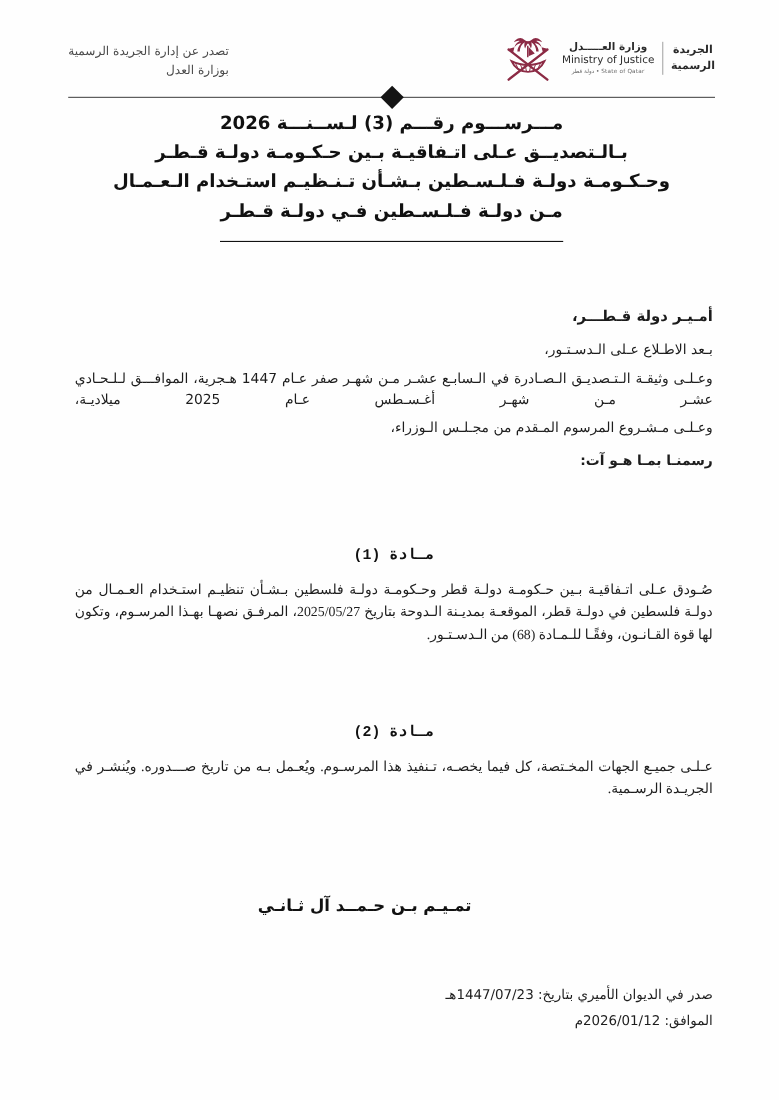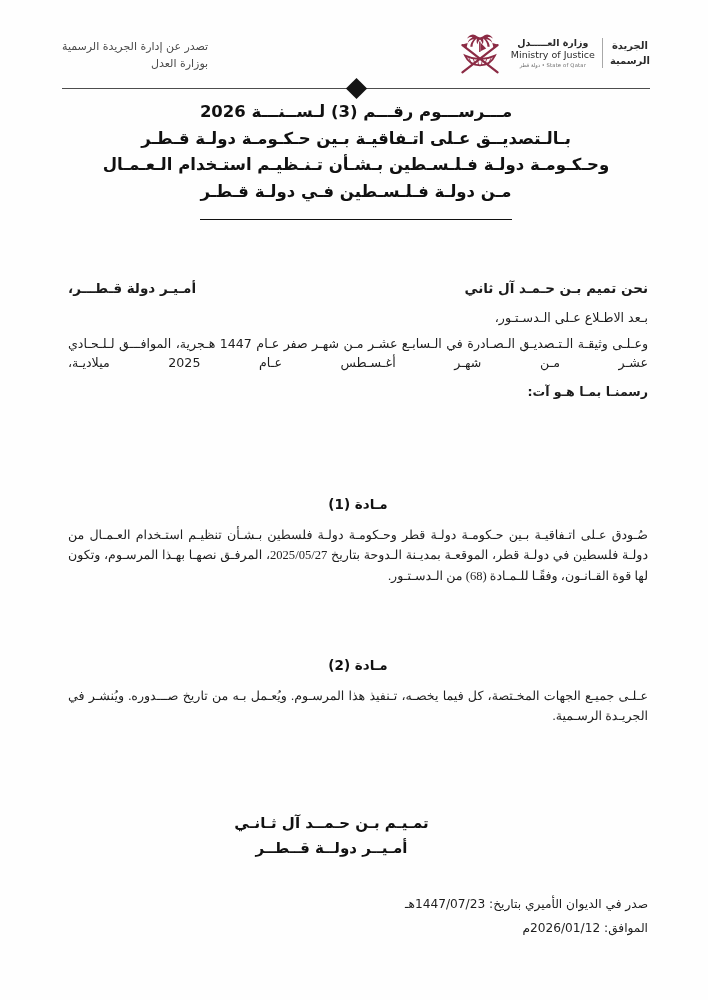--- a/index.html
+++ b/index.html
@@ -197,20 +197,21 @@
   .article-1 { top: 496px; }
   .article-2 { top: 657px; }
 
   .article-heading {
     text-align: center;
     font-size: 13.5px;
     font-weight: 700;
     letter-spacing: .4px;
     margin-bottom: 13px;
     color: #111;
+    font-family: Liberation Mono, monospace;
   }
   .article-body {
     font-size: 12.6px;
     line-height: 1.62;
     text-align: justify;
     text-align-last: right;
     letter-spacing: .05px;
     color: #1d1d1d;
     margin: 0;
     font-family: Liberation Serif, serif;
@@ -317,41 +318,40 @@
 
   <div class="title-block">
     <div class="title-line">مـــرســـوم رقـــم (3) لـســنـــة 2026</div>
     <div class="title-line">بـالـتصديــق عـلى اتـفاقيـة بـين حـكـومـة دولـة قـطـر</div>
     <div class="title-line">وحـكـومـة دولـة فـلـسـطين بـشـأن تـنـظيـم استـخدام الـعـمـال</div>
     <div><span class="title-line underlined">مـن دولـة فـلـسـطين فـي دولـة قـطـر</span></div>
   </div>
 
   <div class="preamble">
     <div class="emir-line">
-      <span class="name">نحن تميم بـن حـمـد آل ثاني</span>
       <span class="role">أمـيـر دولة قـطـــر،</span>
     </div>
     <p>بـعد الاطـلاع عـلى الـدسـتـور،</p>
     <p class="indentish">وعـلـى وثيقـة الـتـصديـق الـصـادرة في الـسابـع عشـر مـن شهـر صفر عـام 1447 هـجرية، الموافـــق لـلـحـادي عشـر مـن شهـر أغـسـطس عـام 2025 ميلاديـة،</p>
+    <p>وعـلـى مـشـروع المرسوم المـقدم من مجـلـس الـوزراء،</p>
     <p class="decreed">رسمنـا بمـا هـو آت:</p>
   </div>
 
   <div class="article article-1">
     <div class="article-heading">مـادة (1)</div>
     <p class="article-body">صُـودق عـلى اتـفاقيـة بـين حـكومـة دولـة قطر وحـكومـة دولـة فلسطين بـشـأن تنظيـم استـخدام العـمـال من دولـة فلسطين في دولـة قطر، الموقعـة بمديـنة الـدوحة بتاريخ 2025/05/27، المرفـق نصهـا بهـذا المرسـوم، وتكون لها قوة القـانـون، وفقًـا للـمـادة (68) من الـدسـتـور.</p>
   </div>
 
   <div class="article article-2">
     <div class="article-heading">مـادة (2)</div>
     <p class="article-body">عـلـى جميـع الجهات المخـتصة، كل فيما يخصـه، تـنفيذ هذا المرسـوم. ويُعـمل بـه من تاريخ صـــدوره. ويُنشـر في الجريـدة الرسـمية.</p>
   </div>
 
   <div class="signature">
     <div class="sig-name">تمـيـم بـن حـمــد آل ثـانـي</div>
-    <div class="sig-role">أمـيــر دولــة قــطــر</div>
   </div>
 
   <div class="footer-dates">
     <div>صدر في الديوان الأميري بتاريخ: 1447/07/23هـ</div>
     <div>الموافق: 2026/01/12م</div>
   </div>
 
 </div>
 
 </body></html>

